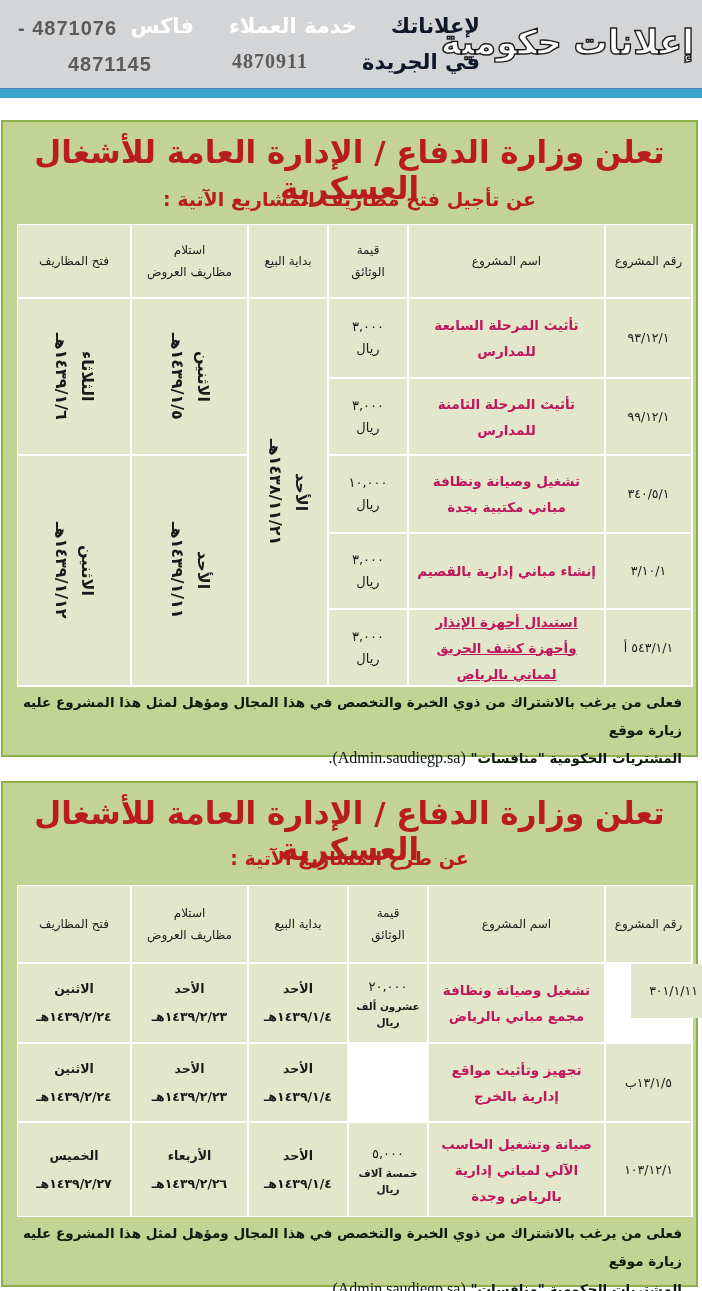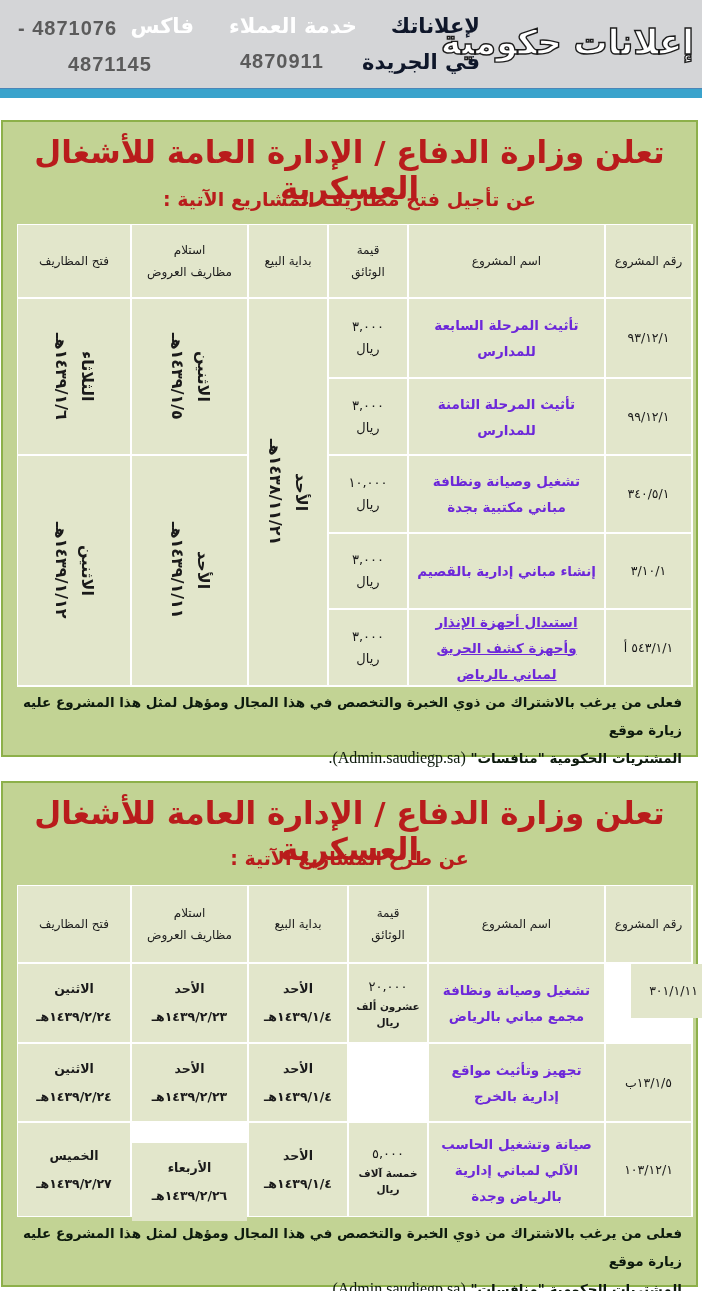--- a/index.html
+++ b/index.html
@@ -10,39 +10,39 @@
     -webkit-text-stroke:1.4px #1c1c1c;letter-spacing:0;direction:rtl;}
   .blue{position:absolute;color:#0f172a;font-weight:bold;font-size:21px;direction:rtl;}
   .white{position:absolute;color:#ffffff;font-weight:bold;font-size:21px;direction:rtl;}
   .gnum{position:absolute;color:#5b5b5b;font-weight:bold;font-size:20px;font-family:"Liberation Sans",sans-serif;letter-spacing:1px;}
   .panel{position:absolute;left:1px;width:697px;background:#c2d394;border:2px solid #8db04a;box-sizing:border-box;}
   .ptitle{position:absolute;left:0;width:100%;text-align:center;font-weight:bold;font-size:31px;color:#b91c1c;direction:rtl;}
   .psub{position:absolute;left:0;width:100%;text-align:center;font-weight:bold;font-size:19px;color:#b91c1c;direction:rtl;}
   .grid{position:absolute;left:14px;background:#ffffff;}
   .cell{position:absolute;background:#e2e6cb;display:flex;align-items:center;justify-content:center;flex-direction:column;text-align:center;direction:rtl;box-sizing:border-box;}
   .th{font-size:12px;color:#1c1c1c;line-height:22px;}
-  .td{font-size:13.5px;font-weight:bold;color:#6d28d9;line-height:26px;}
+  .td{font-size:13.5px;font-weight:bold;color:#be185d;line-height:26px;}
   .num{font-size:12.5px;color:#1a1a1a;line-height:24px;}
   .val{font-size:13px;color:#1a1a1a;line-height:22px;}
   .val small{font-size:10.5px;font-weight:bold;display:block;line-height:16px;}
   .vert{writing-mode:vertical-rl;text-orientation:mixed;font-size:16px;font-weight:bold;color:#1a1a1a;line-height:26px;}
   .vert span{display:block;}
   .dt{font-size:12.5px;font-weight:bold;color:#1a1a1a;line-height:28px;}
   .foot{position:absolute;right:14px;left:10px;font-size:13.5px;font-weight:bold;direction:rtl;text-align:right;color:#0d1a0d;line-height:28px;}
   .foot .url{font-family:"Liberation Serif",serif;font-weight:normal;font-size:16px;}
 </style>
 </head>
 <body>
 
 <div class="hdr">
   <div class="brand">إعلانات حكومية</div>
   <div class="blue" style="right:222px;top:14px;">لإعلاناتك</div>
   <div class="blue" style="right:222px;top:50px;">في الجريدة</div>
   <div class="white" style="right:345px;top:14px;">خدمة العملاء</div>
-  <div class="gnum" style="left:240px;top:50px;">4870911</div>
+  <div class="gnum" style="left:232px;top:50px;font-family:Liberation Serif, serif;">4870911</div>
   <div class="white" style="right:508px;top:14px;">فاكس</div>
   <div class="gnum" style="left:18px;top:17px;direction:rtl;">4871076 -</div>
   <div class="gnum" style="left:68px;top:53px;">4871145</div>
 </div>
 <div class="hdr-bar"></div>
 
 <div class="panel" style="top:120px;height:637px;">
   <div class="ptitle" style="top:12px;">تعلن وزارة الدفاع / الإدارة العامة للأشغال العسكرية</div>
   <div class="psub" style="top:66px;">عن تأجيل فتح مظاريف المشاريع الآتية :</div>
 
@@ -220,21 +220,21 @@
       </div>
     <div class="cell val" style="left:332px;top:238px;width:78px;height:93px;">
         <span>٥,٠٠٠</span>
         <small>خمسة آلاف</small>
         <small>ريال</small>
       </div>
     <div class="cell dt" style="left:232px;top:238px;width:98px;height:93px;">
         <span>الأحد</span>
         <span>١٤٣٩/١/٤هـ</span>
       </div>
-    <div class="cell dt" style="left:115px;top:238px;width:115px;height:78px;margin-top:20px;">
+    <div class="cell dt" style="left:115px;top:238px;width:115px;height:93px;">
         <span>الأربعاء</span>
         <span>١٤٣٩/٢/٢٦هـ</span>
       </div>
     <div class="cell dt" style="left:1px;top:238px;width:112px;height:93px;">
         <span>الخميس</span>
         <span>١٤٣٩/٢/٢٧هـ</span>
       </div>
   </div>
 
   <div class="foot" style="top:436px;">

